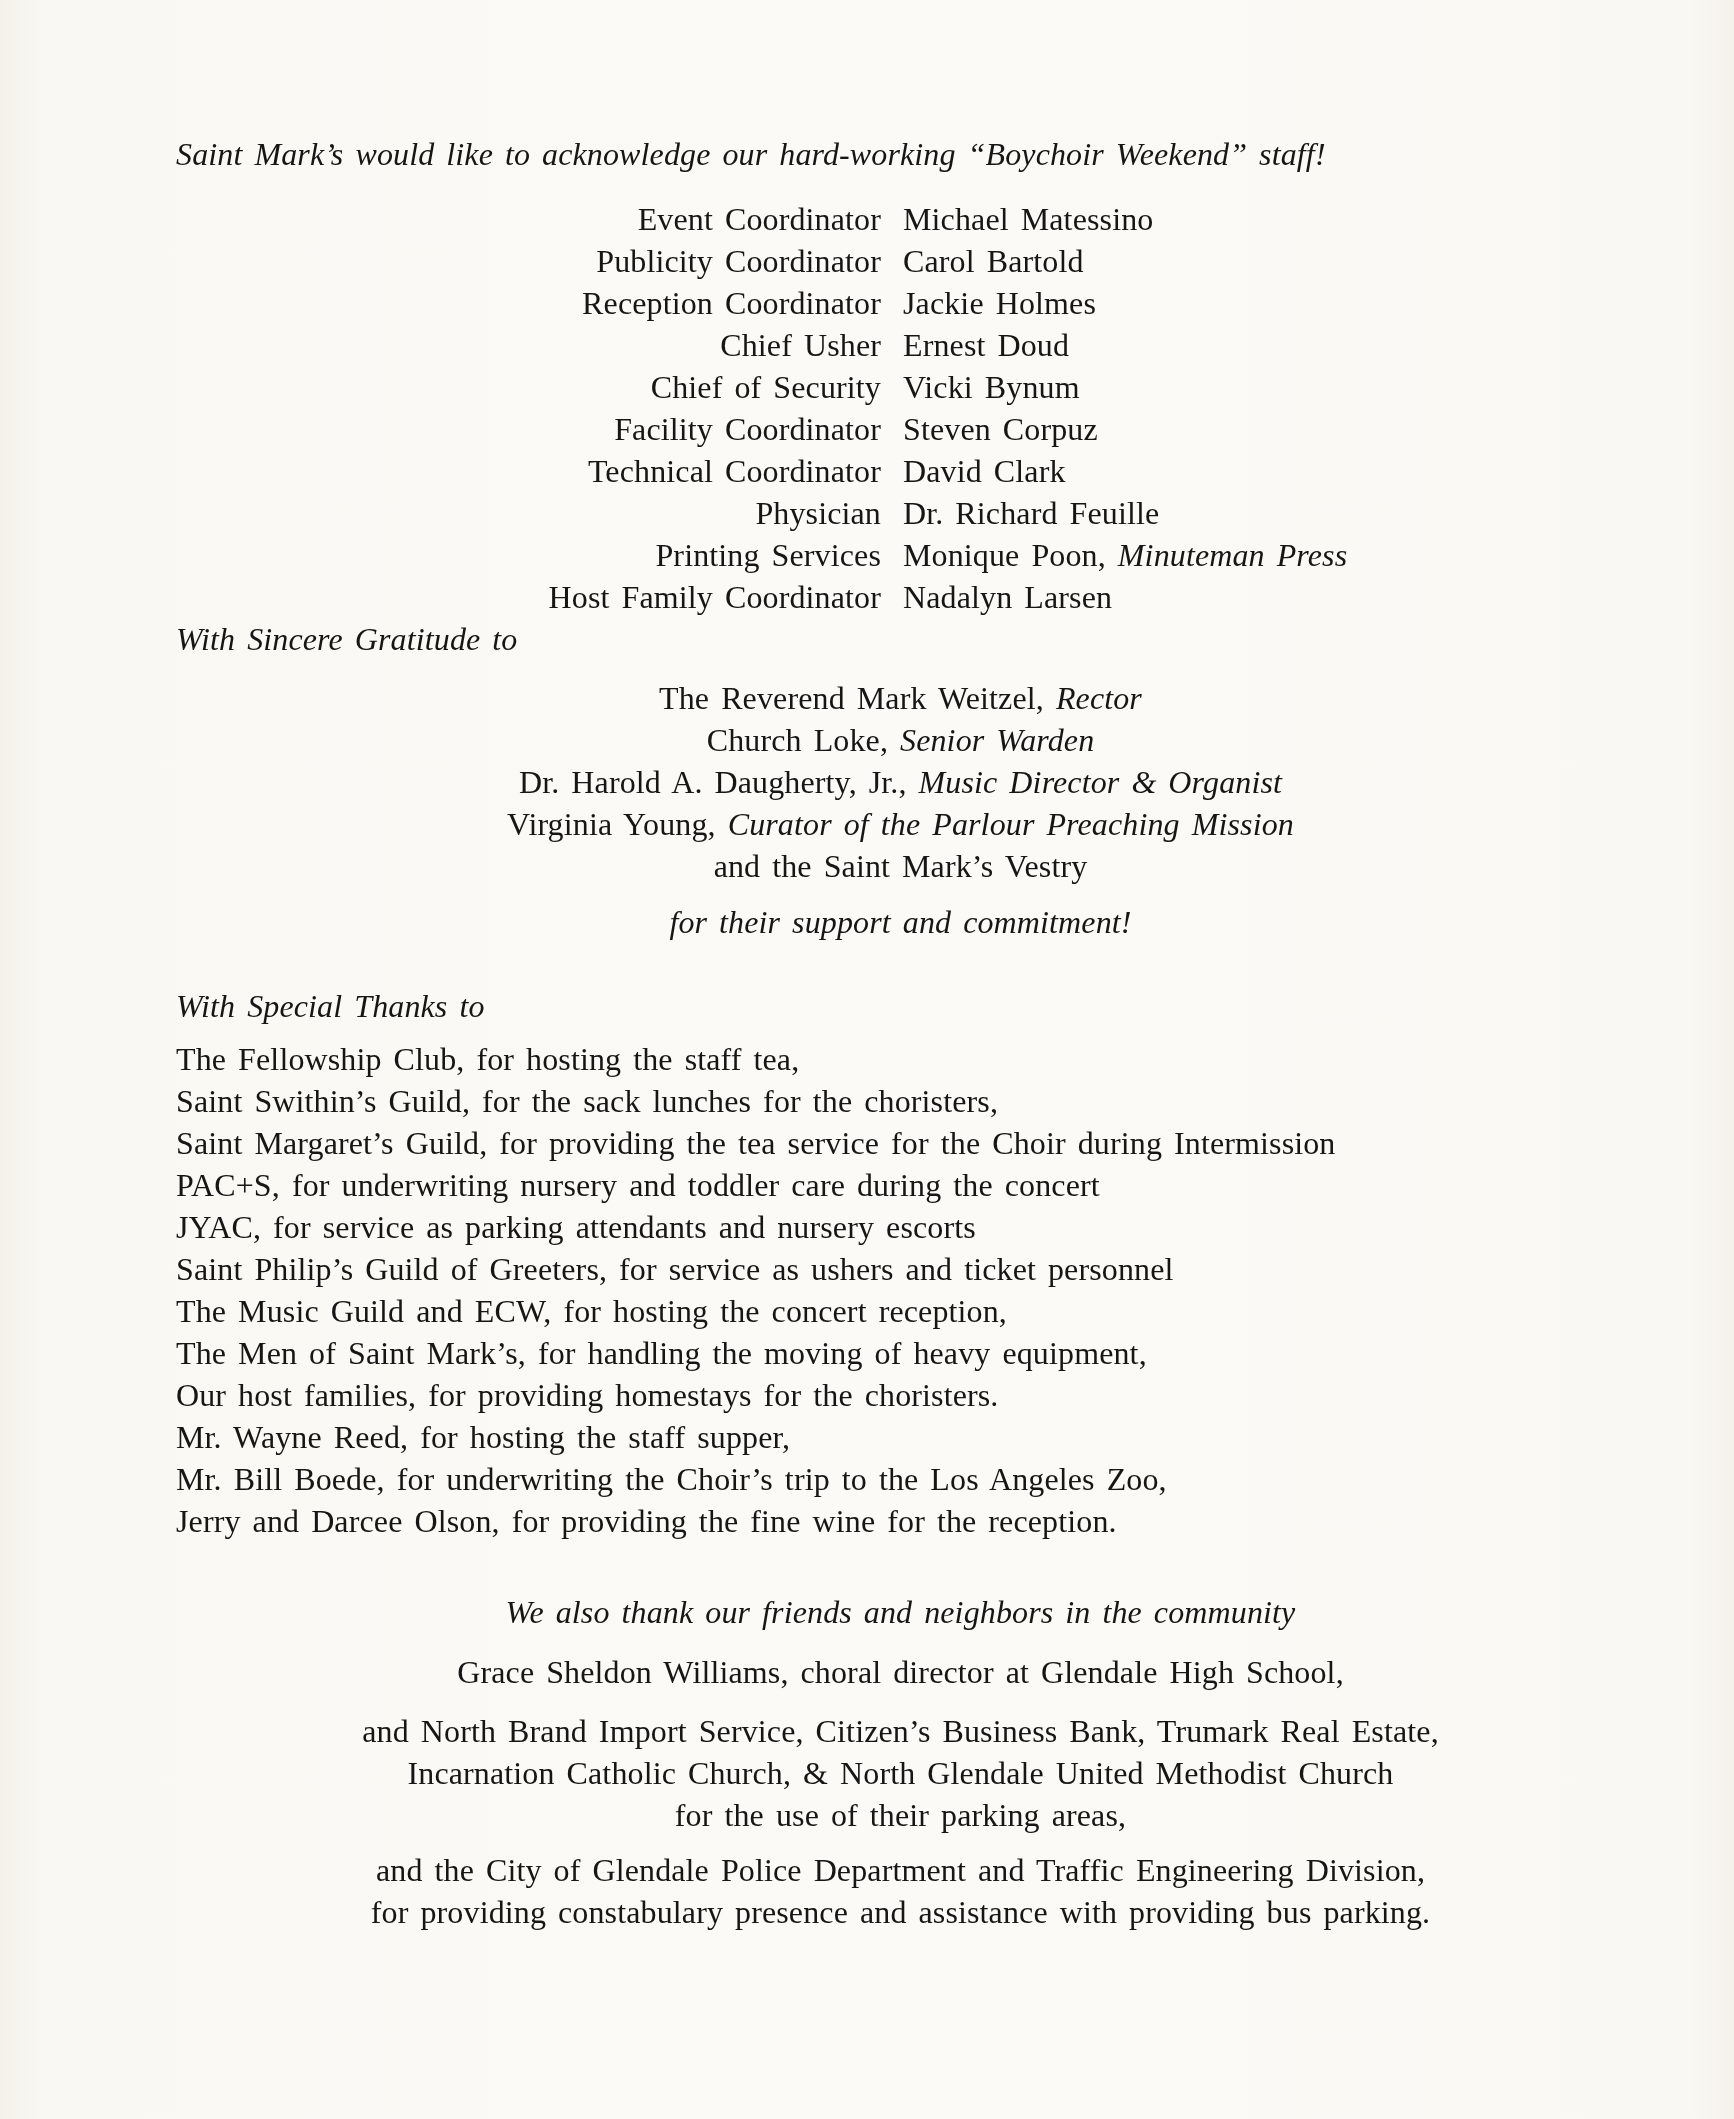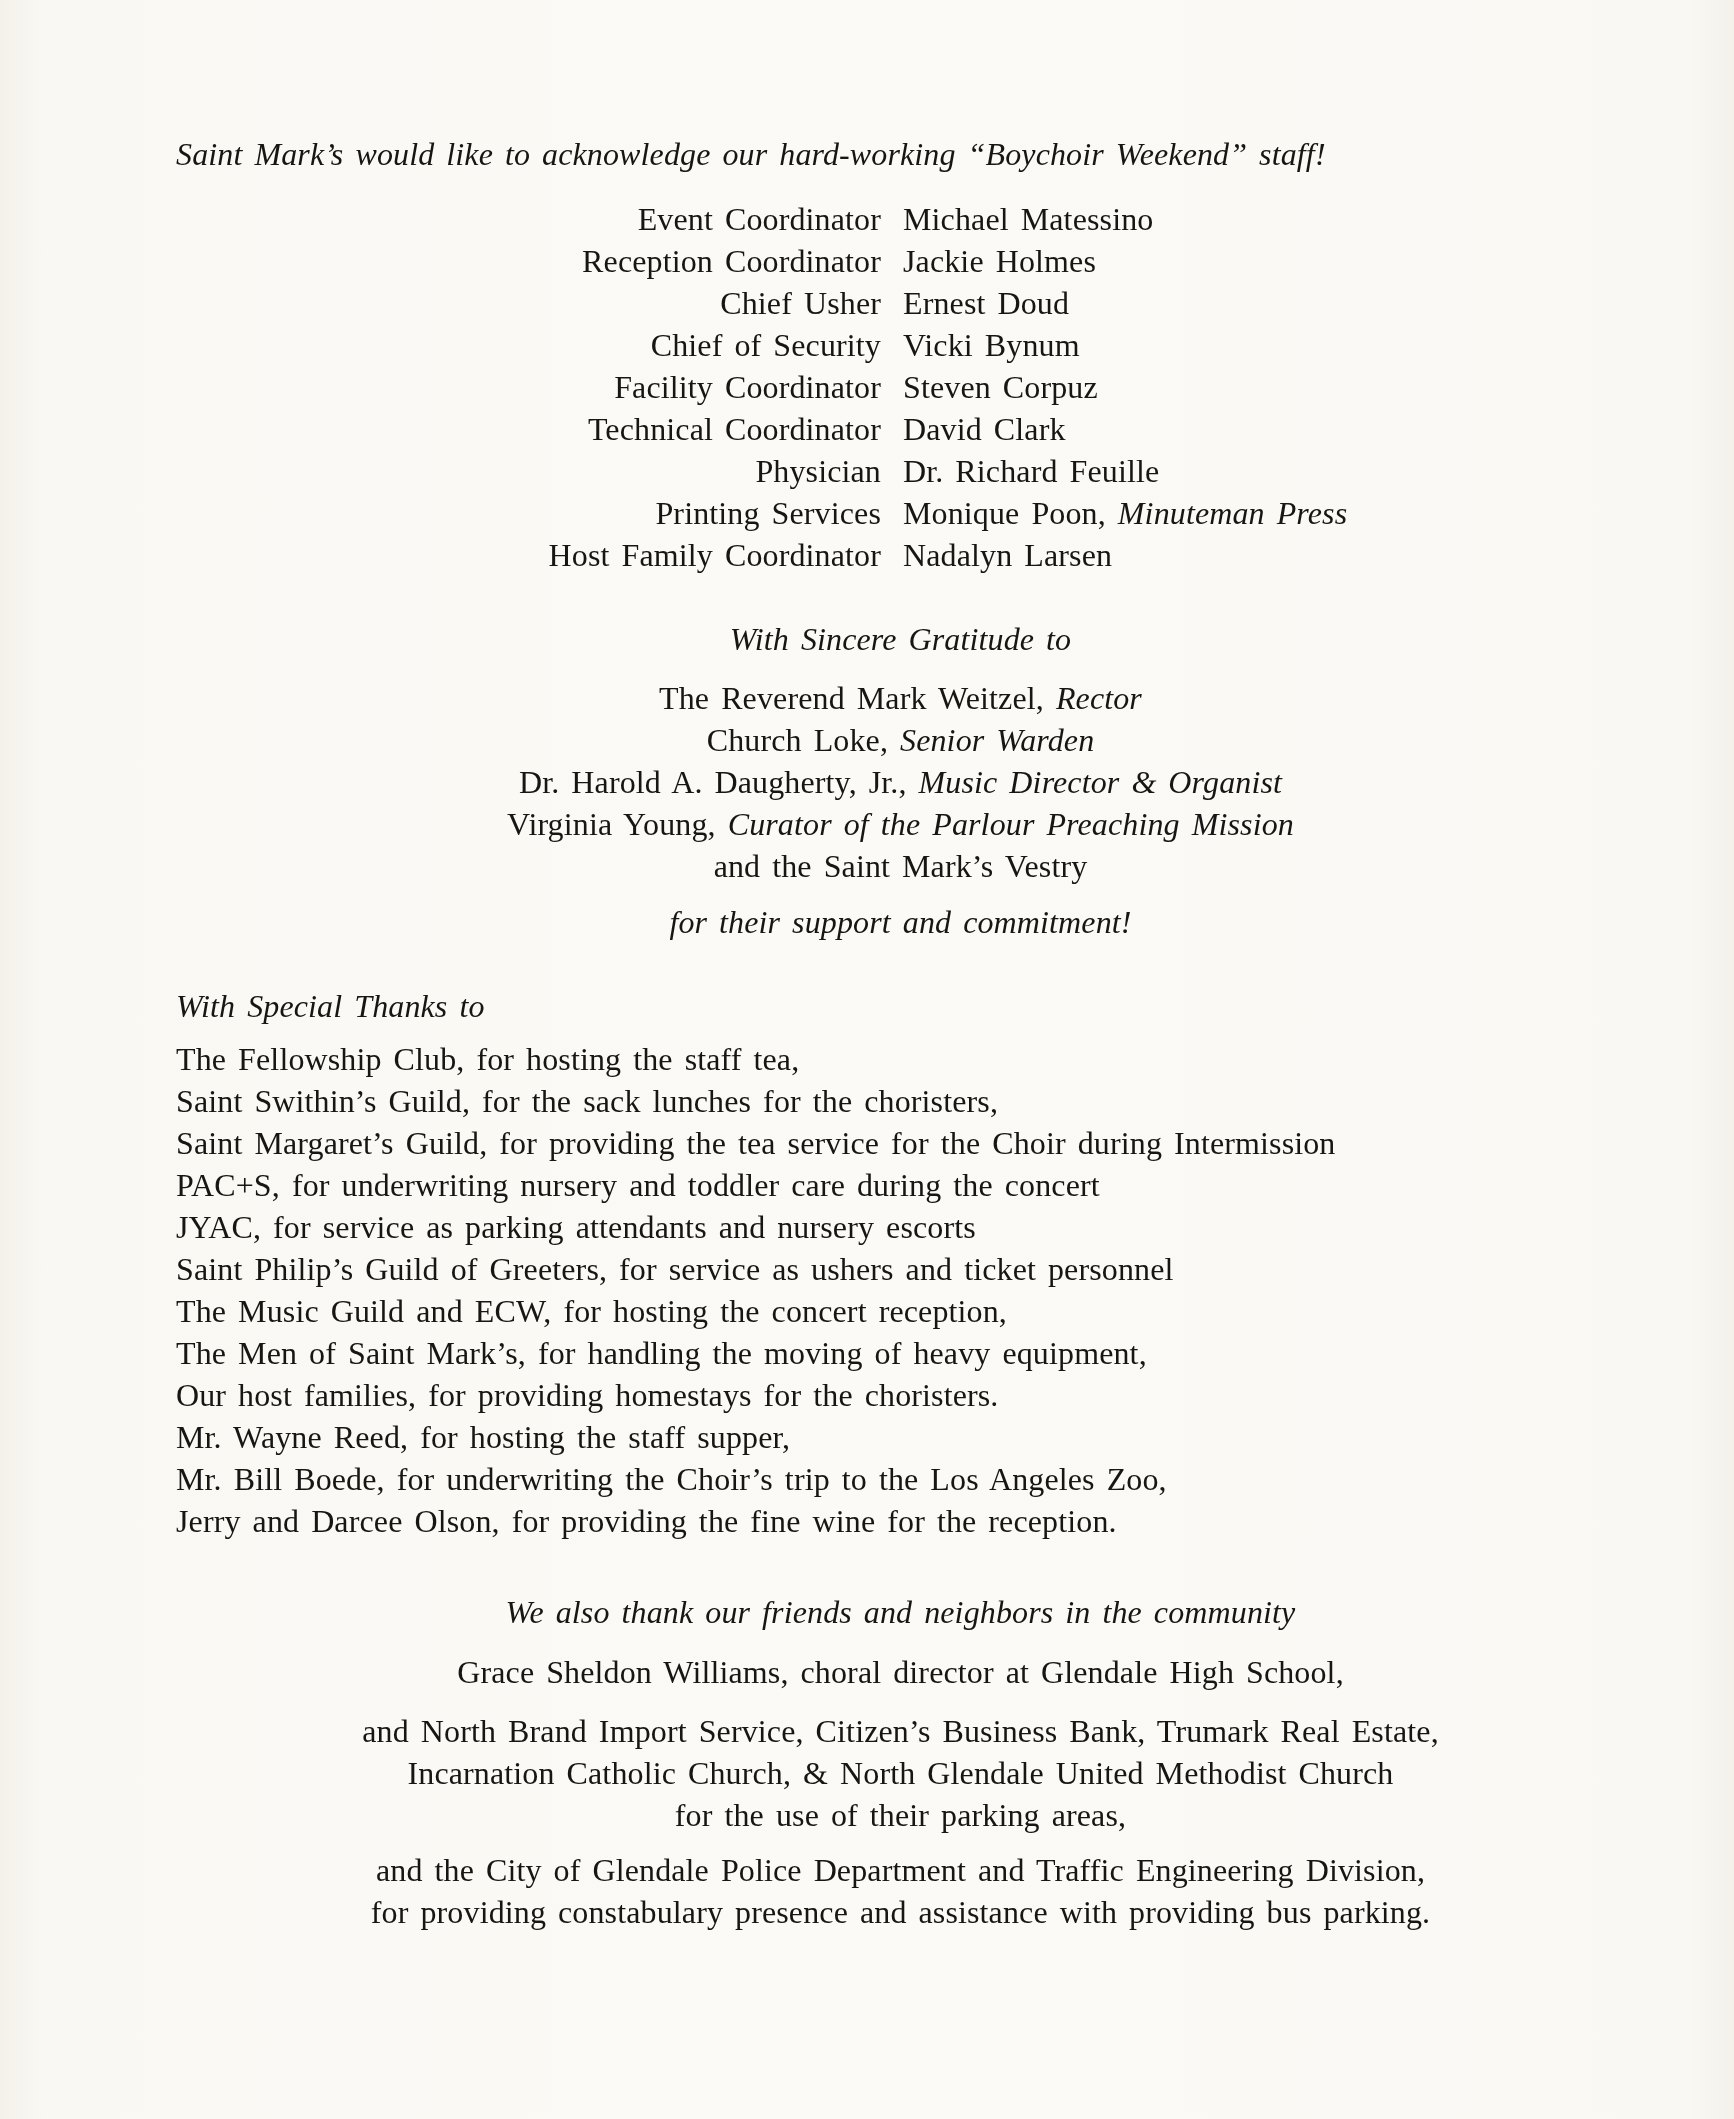--- a/index.html
+++ b/index.html
@@ -29,21 +29,21 @@
 
   .staff-list { margin-top: 22.7px; }
   .staff-row {
     display: grid;
     grid-template-columns: 705px 1fr;
     column-gap: 22px;
   }
   .staff-row .role { text-align: right; }
   .staff-row .name { text-align: left; }
 
-  .gratitude-heading { margin-top: 42px; font-style: italic; text-align: center; }
+  .gratitude-heading { font-style: italic; text-align: left; }
   .gratitude-lines { margin-top: 17px; text-align: center; }
   .gratitude-closing { margin-top: 14.3px; font-style: italic; text-align: center; }
 
   .special-heading { margin-top: 42px; font-style: italic; }
   .special-lines { margin-top: 11px; }
 
   .community-heading { margin-top: 49px; font-style: italic; text-align: center; }
   .community-line1 { margin-top: 18.5px; text-align: center; }
   .community-p2 { margin-top: 17px; text-align: center; }
   .community-p3 { margin-top: 12.6px; text-align: center; }
@@ -55,20 +55,24 @@
 
   <p class="ack-heading">Saint Mark’s would like to acknowledge our hard-working “Boychoir Weekend” staff!</p>
 
   <div class="staff-list">
 
       <div class="staff-row">
         <span class="role">Event Coordinator</span>
         <span class="name"><span>Michael Matessino</span><span class="italic"></span></span>
       </div>
 
+      <div class="staff-row">
+        <span class="role">Publicity Coordinator</span>
+        <span class="name"><span>Carol Bartold</span><span class="italic"></span></span>
+      </div>
 
       <div class="staff-row">
         <span class="role">Reception Coordinator</span>
         <span class="name"><span>Jackie Holmes</span><span class="italic"></span></span>
       </div>
 
       <div class="staff-row">
         <span class="role">Chief Usher</span>
         <span class="name"><span>Ernest Doud</span><span class="italic"></span></span>
       </div>

